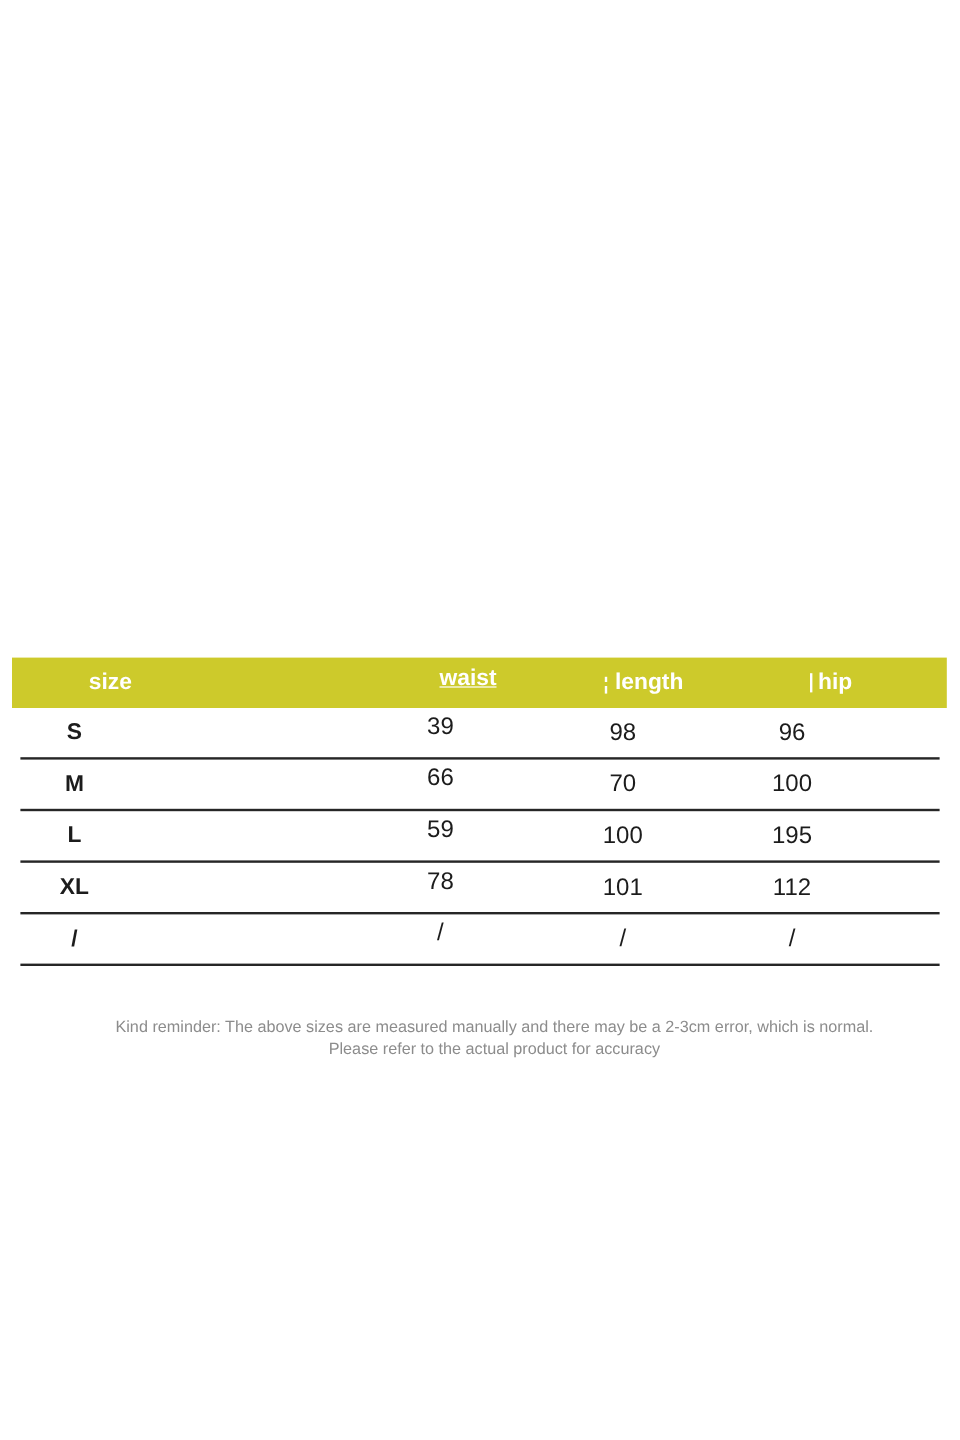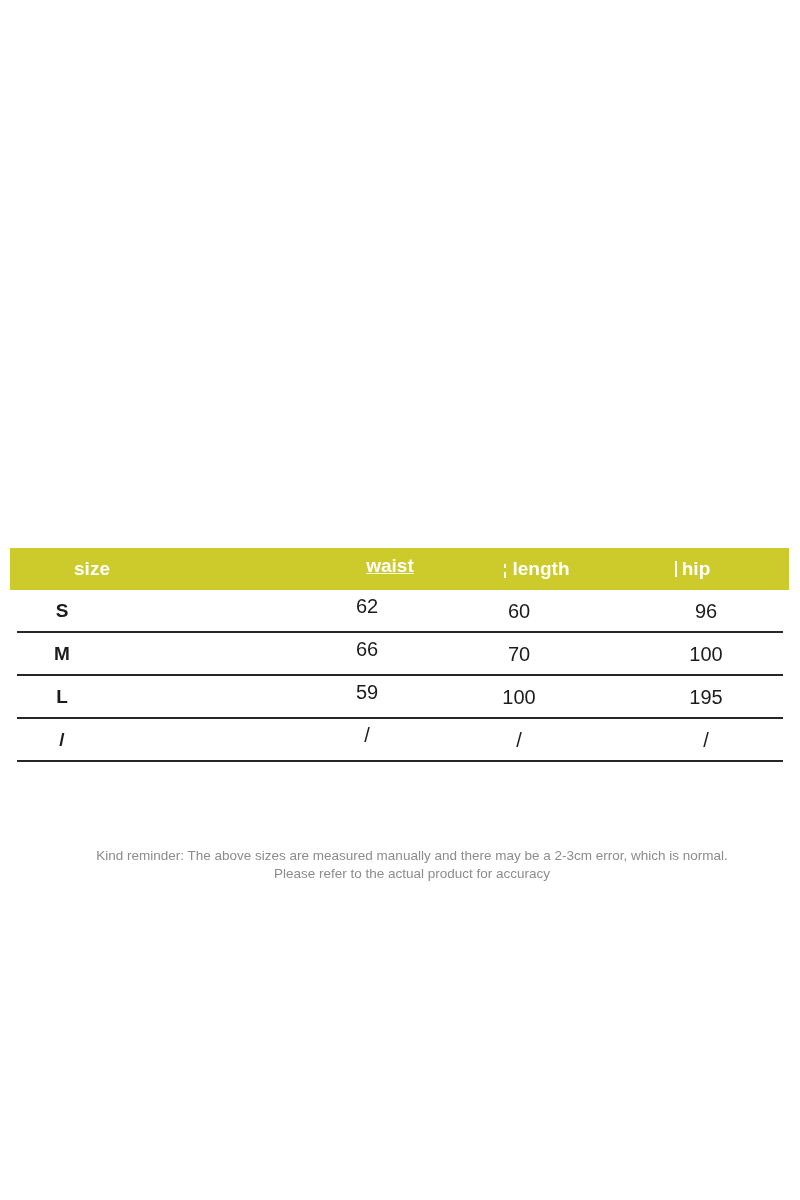--- a/index.html
+++ b/index.html
@@ -65,21 +65,21 @@
   }
   .trow .cell {
     position: absolute; top: 50%;
     transform: translate(-50%, -50%);
     font-size: 20px; color: #1c1c1c;
     white-space: nowrap;
   }
   .cell.c-size   { left: 45px; font-weight: bold; font-size: 19px; }
   .cell.c-waist  { left: 350px; margin-top: -5px; }
   .cell.c-length { left: 502px; }
-  .cell.c-hip    { left: 689px; text-align: center; }
+  .cell.c-hip    { left: 643px; text-align: center; }
 
   
   .note {
     position: absolute; left: 12px; top: 847px;
     width: 800px;
     text-align: center;
     color: #8c8c8c;
     font-size: 13.5px; line-height: 17.5px;
   }
 </style>
@@ -94,35 +94,41 @@
     <span class="hcell h-waist">waist</span>
     <span class="hcell h-length">length</span>
     <span class="hcell h-hip">hip</span>
     <span class="hmark m-length"></span>
     <span class="hmark m-hip"></span>
   </div>
 
   <div class="table-body">
     <div class="trow">
       <span class="cell c-size">S</span>
-      <span class="cell c-waist">62</span>
-      <span class="cell c-length">60</span>
+      <span class="cell c-waist">39</span>
+      <span class="cell c-length">98</span>
       <span class="cell c-hip">96</span>
     </div>
     <div class="trow">
       <span class="cell c-size">M</span>
       <span class="cell c-waist">66</span>
       <span class="cell c-length">70</span>
       <span class="cell c-hip">100</span>
     </div>
     <div class="trow">
       <span class="cell c-size">L</span>
       <span class="cell c-waist">59</span>
       <span class="cell c-length">100</span>
       <span class="cell c-hip">195</span>
+    </div>
+    <div class="trow">
+      <span class="cell c-size">XL</span>
+      <span class="cell c-waist">78</span>
+      <span class="cell c-length">101</span>
+      <span class="cell c-hip">112</span>
     </div>
     <div class="trow">
       <span class="cell c-size">/</span>
       <span class="cell c-waist">/</span>
       <span class="cell c-length">/</span>
       <span class="cell c-hip">/</span>
     </div>
   </div>
 
   <div class="note">

